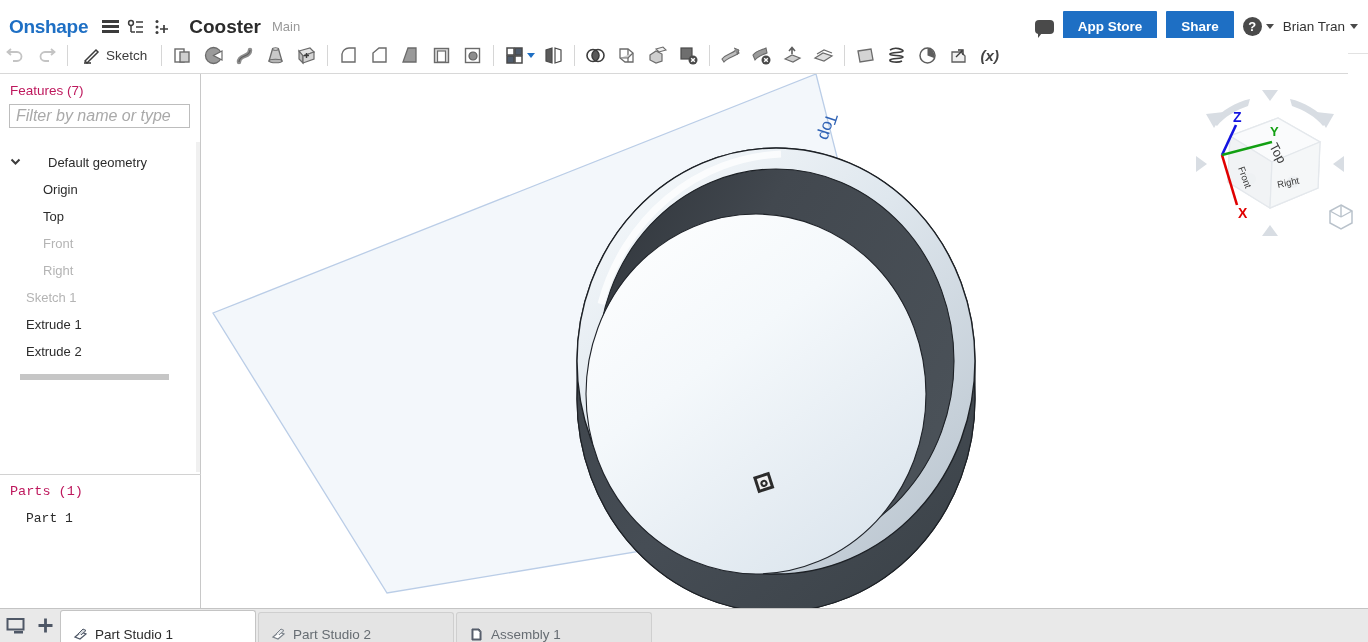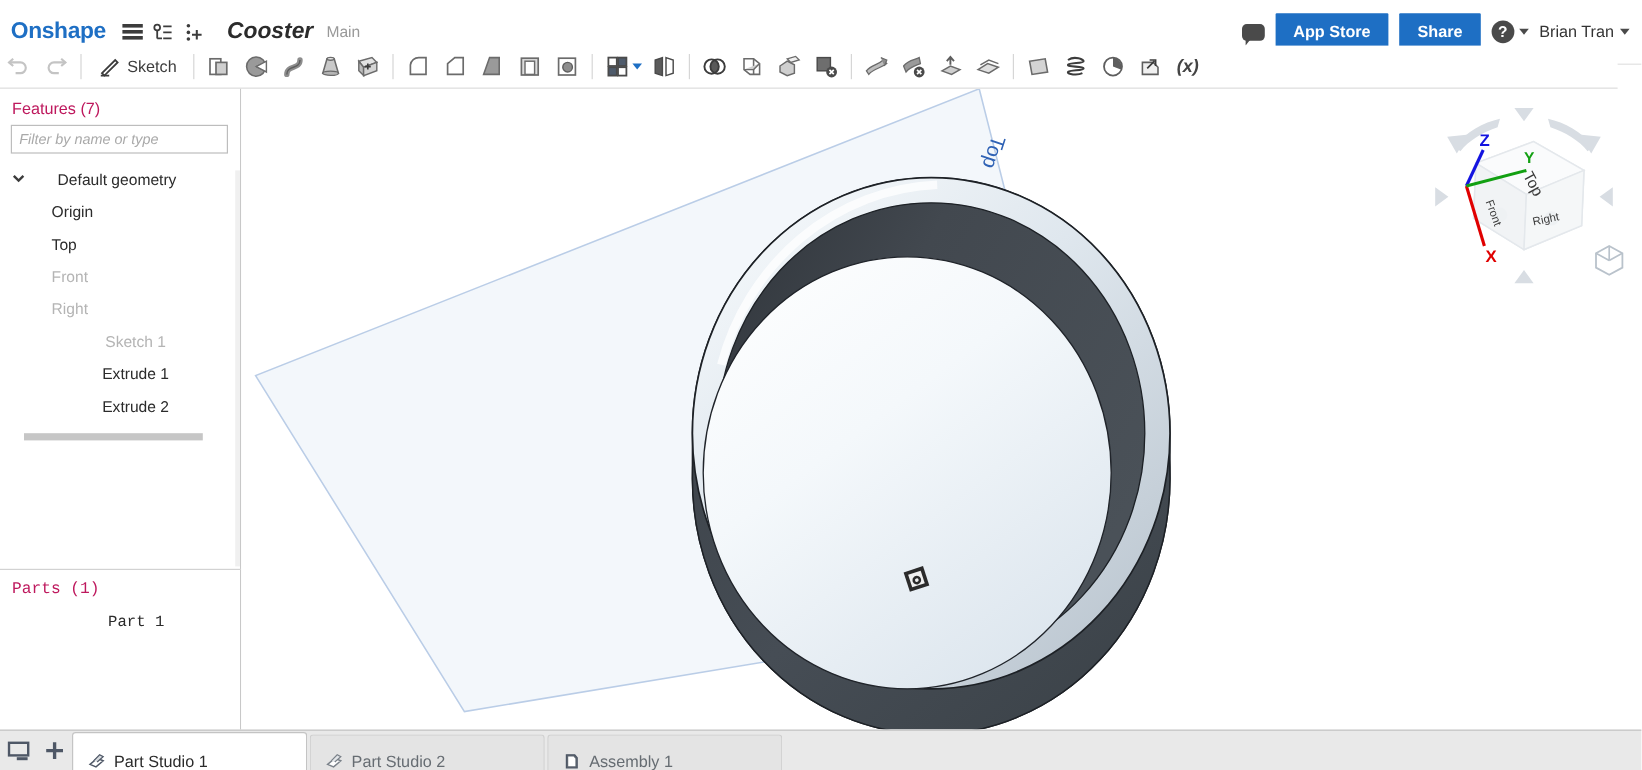--- a/index.html
+++ b/index.html
@@ -30,21 +30,21 @@
     display: flex; align-items: center; justify-content: center;
     color: #3c3c3c; cursor: pointer;
   }
   .hamburger { margin-left: 9px; }
   .hamburger span {
     display: block; width: 17px; height: 2.6px;
     background: #3c3c3c; margin: 2.3px 0;
   }
   .doc-title {
     margin-left: 14px;
-    font-size: 19px; font-weight: bold; color: #2b2b2b; font-style: italic;
+    font-size: 19px; font-weight: bold; color: #2b2b2b;
   }
   .branch {
     margin-left: 11px; font-size: 13px; color: #999999;
   }
   .hdr-right {
     margin-left: auto; display: flex; align-items: center;
     margin-right: 10px; gap: 9px;
   }
   .btn-blue {
     background: #1e6fc4; color: #ffffff;
@@ -118,37 +118,37 @@
     background: #ffffff;
     border-right: 1px solid #c8c8c8;
   }
   .panel-title {
     font-size: 13.5px; color: #be185d;
     padding: 9px 0 6px 10px;
   }
   .filter-input {
     display: block;
     width: 181px; height: 24px;
-    margin: 0 0 8px 9px;
+    margin: 0 0 21px 9px;
     border: 1px solid #bdbdbd;
-    font-size: 12px; font-style: italic;
+    font-size: 16px; font-style: italic;
     padding: 0 6px; color: #333;
     font-family: "Liberation Sans", sans-serif;
     outline: none; background: #fff;
   }
   .filter-input::placeholder { color: #a9a9a9; font-style: italic; }
   .tree-row {
     display: flex; align-items: center;
     height: 27px; font-size: 13px; color: #2b2b2b;
     cursor: pointer; padding-left: 10px; gap: 19px;
   }
   .tree-row.dim { color: #b4b4b4; }
   .tree-row .lbl { padding-left: 0; }
   .tree-row.child { padding-left: 43px; }
-  .tree-row.child2 { padding-left: 26px; justify-content: center; }
+  .tree-row.child2 { padding-left: 26px; }
   .chev {
     width: 14px; display:inline-block; color: #3c3c3c;
     font-size: 12px; margin-right: 5px;
   }
   .rollback {
     height: 6px; background: #c6c6c6;
     margin: 9px 31px 0 20px;
   }
   .panel-divider {
     position: absolute; left: 0; top: 400px;

